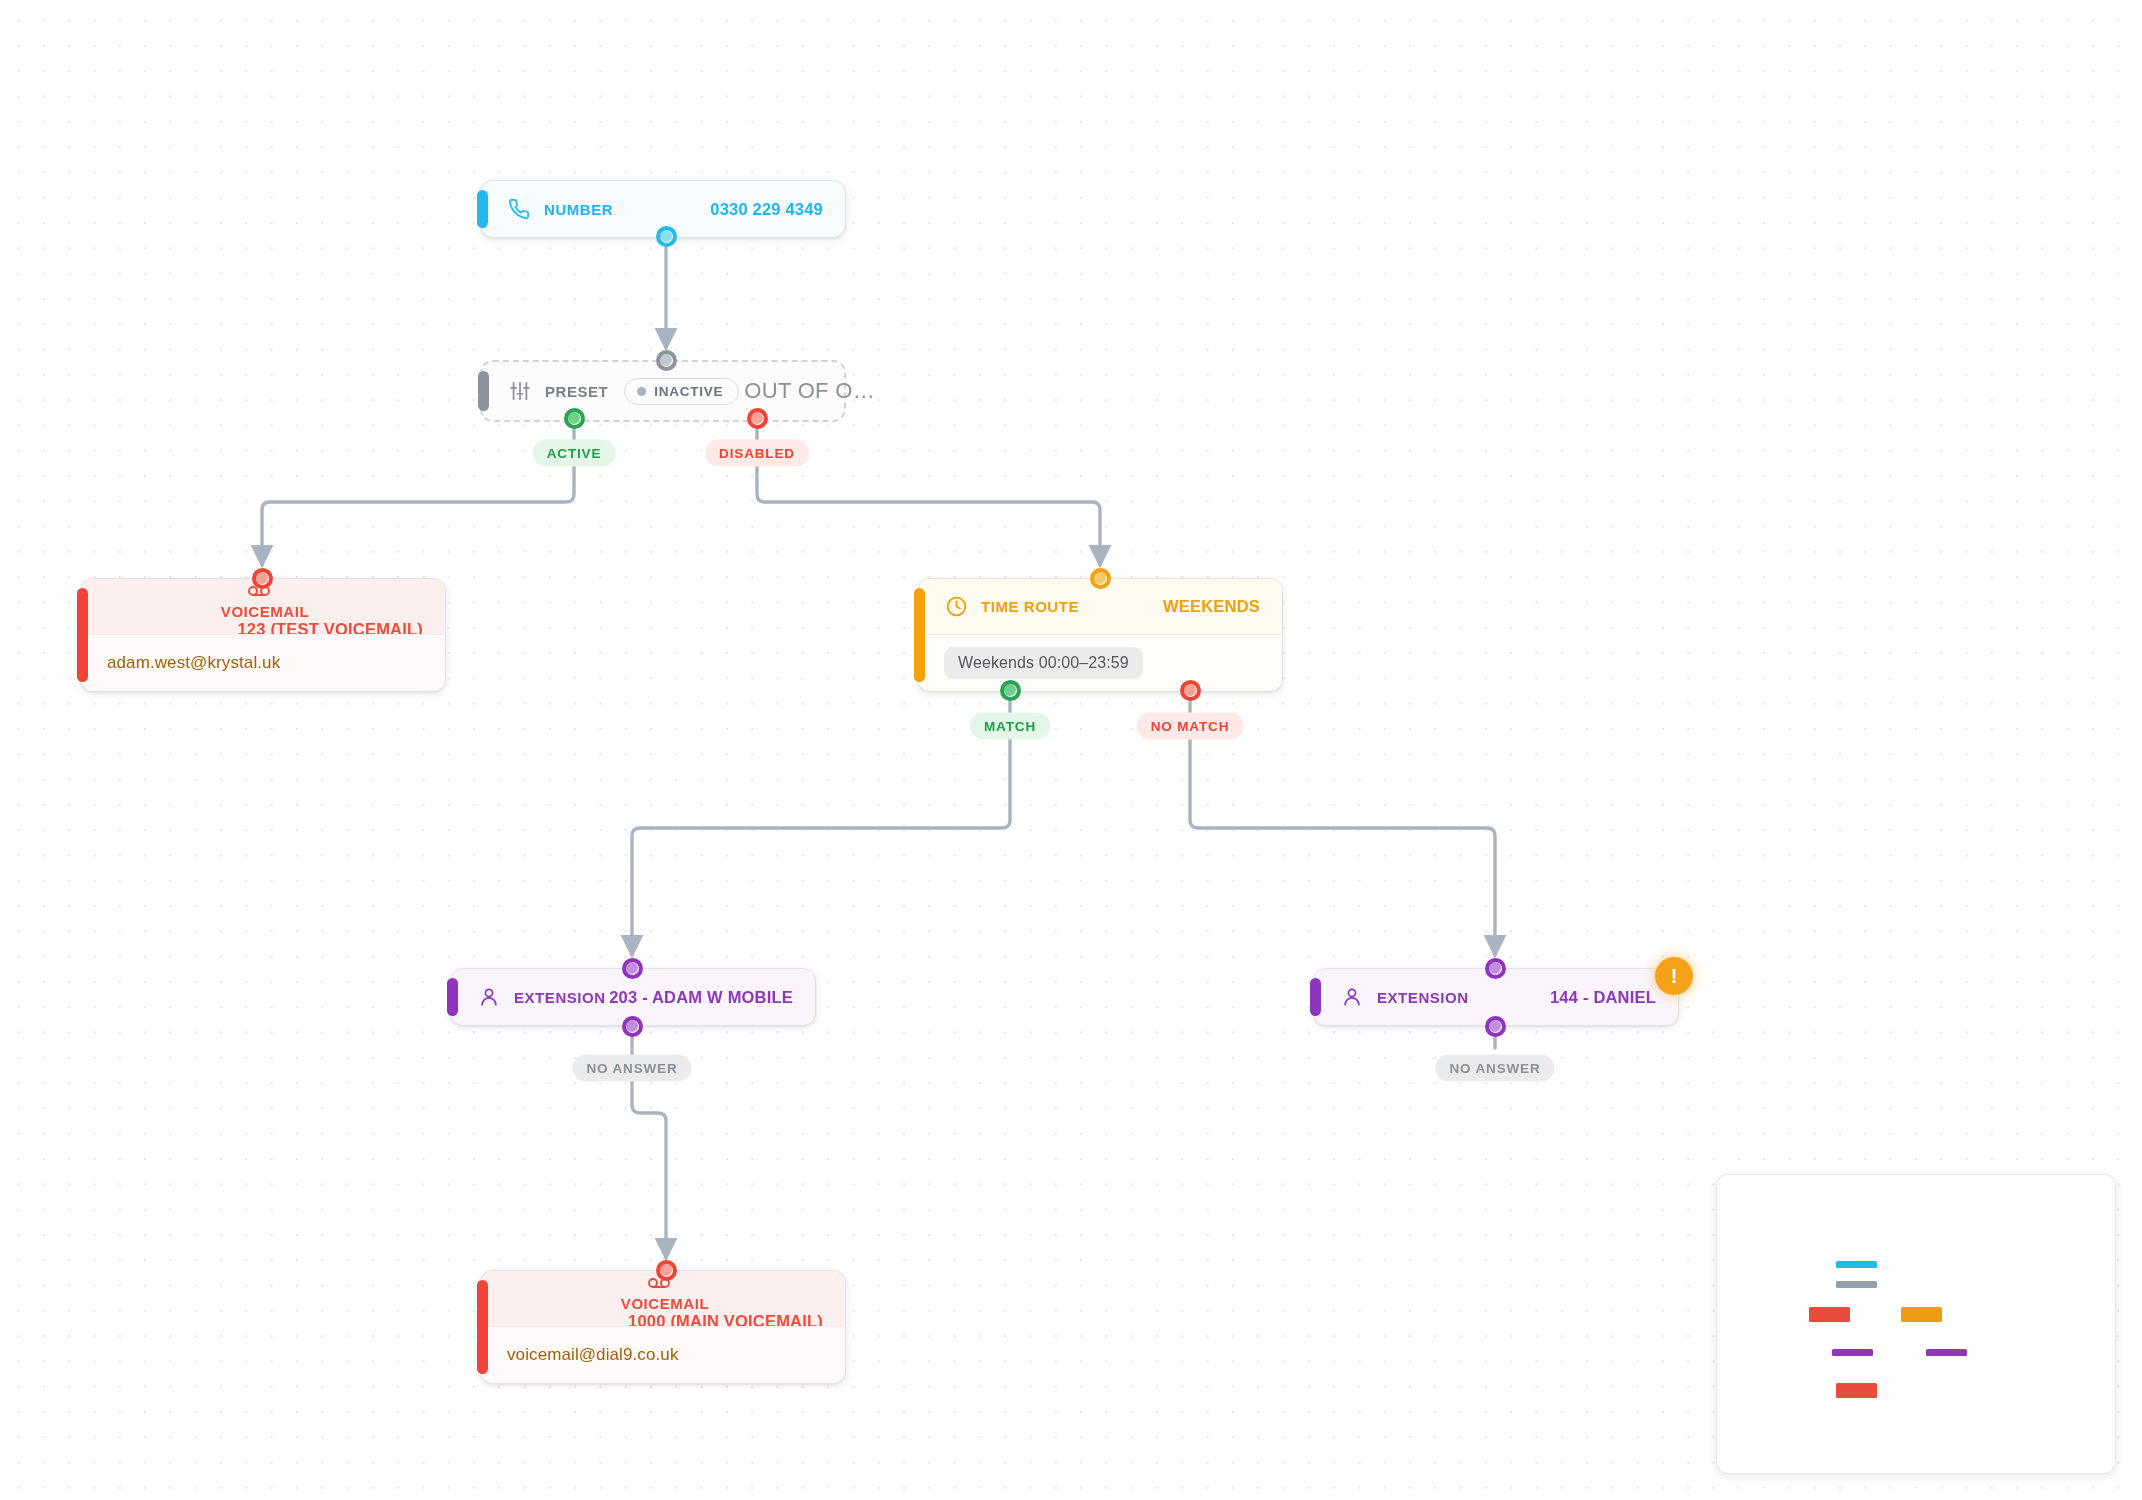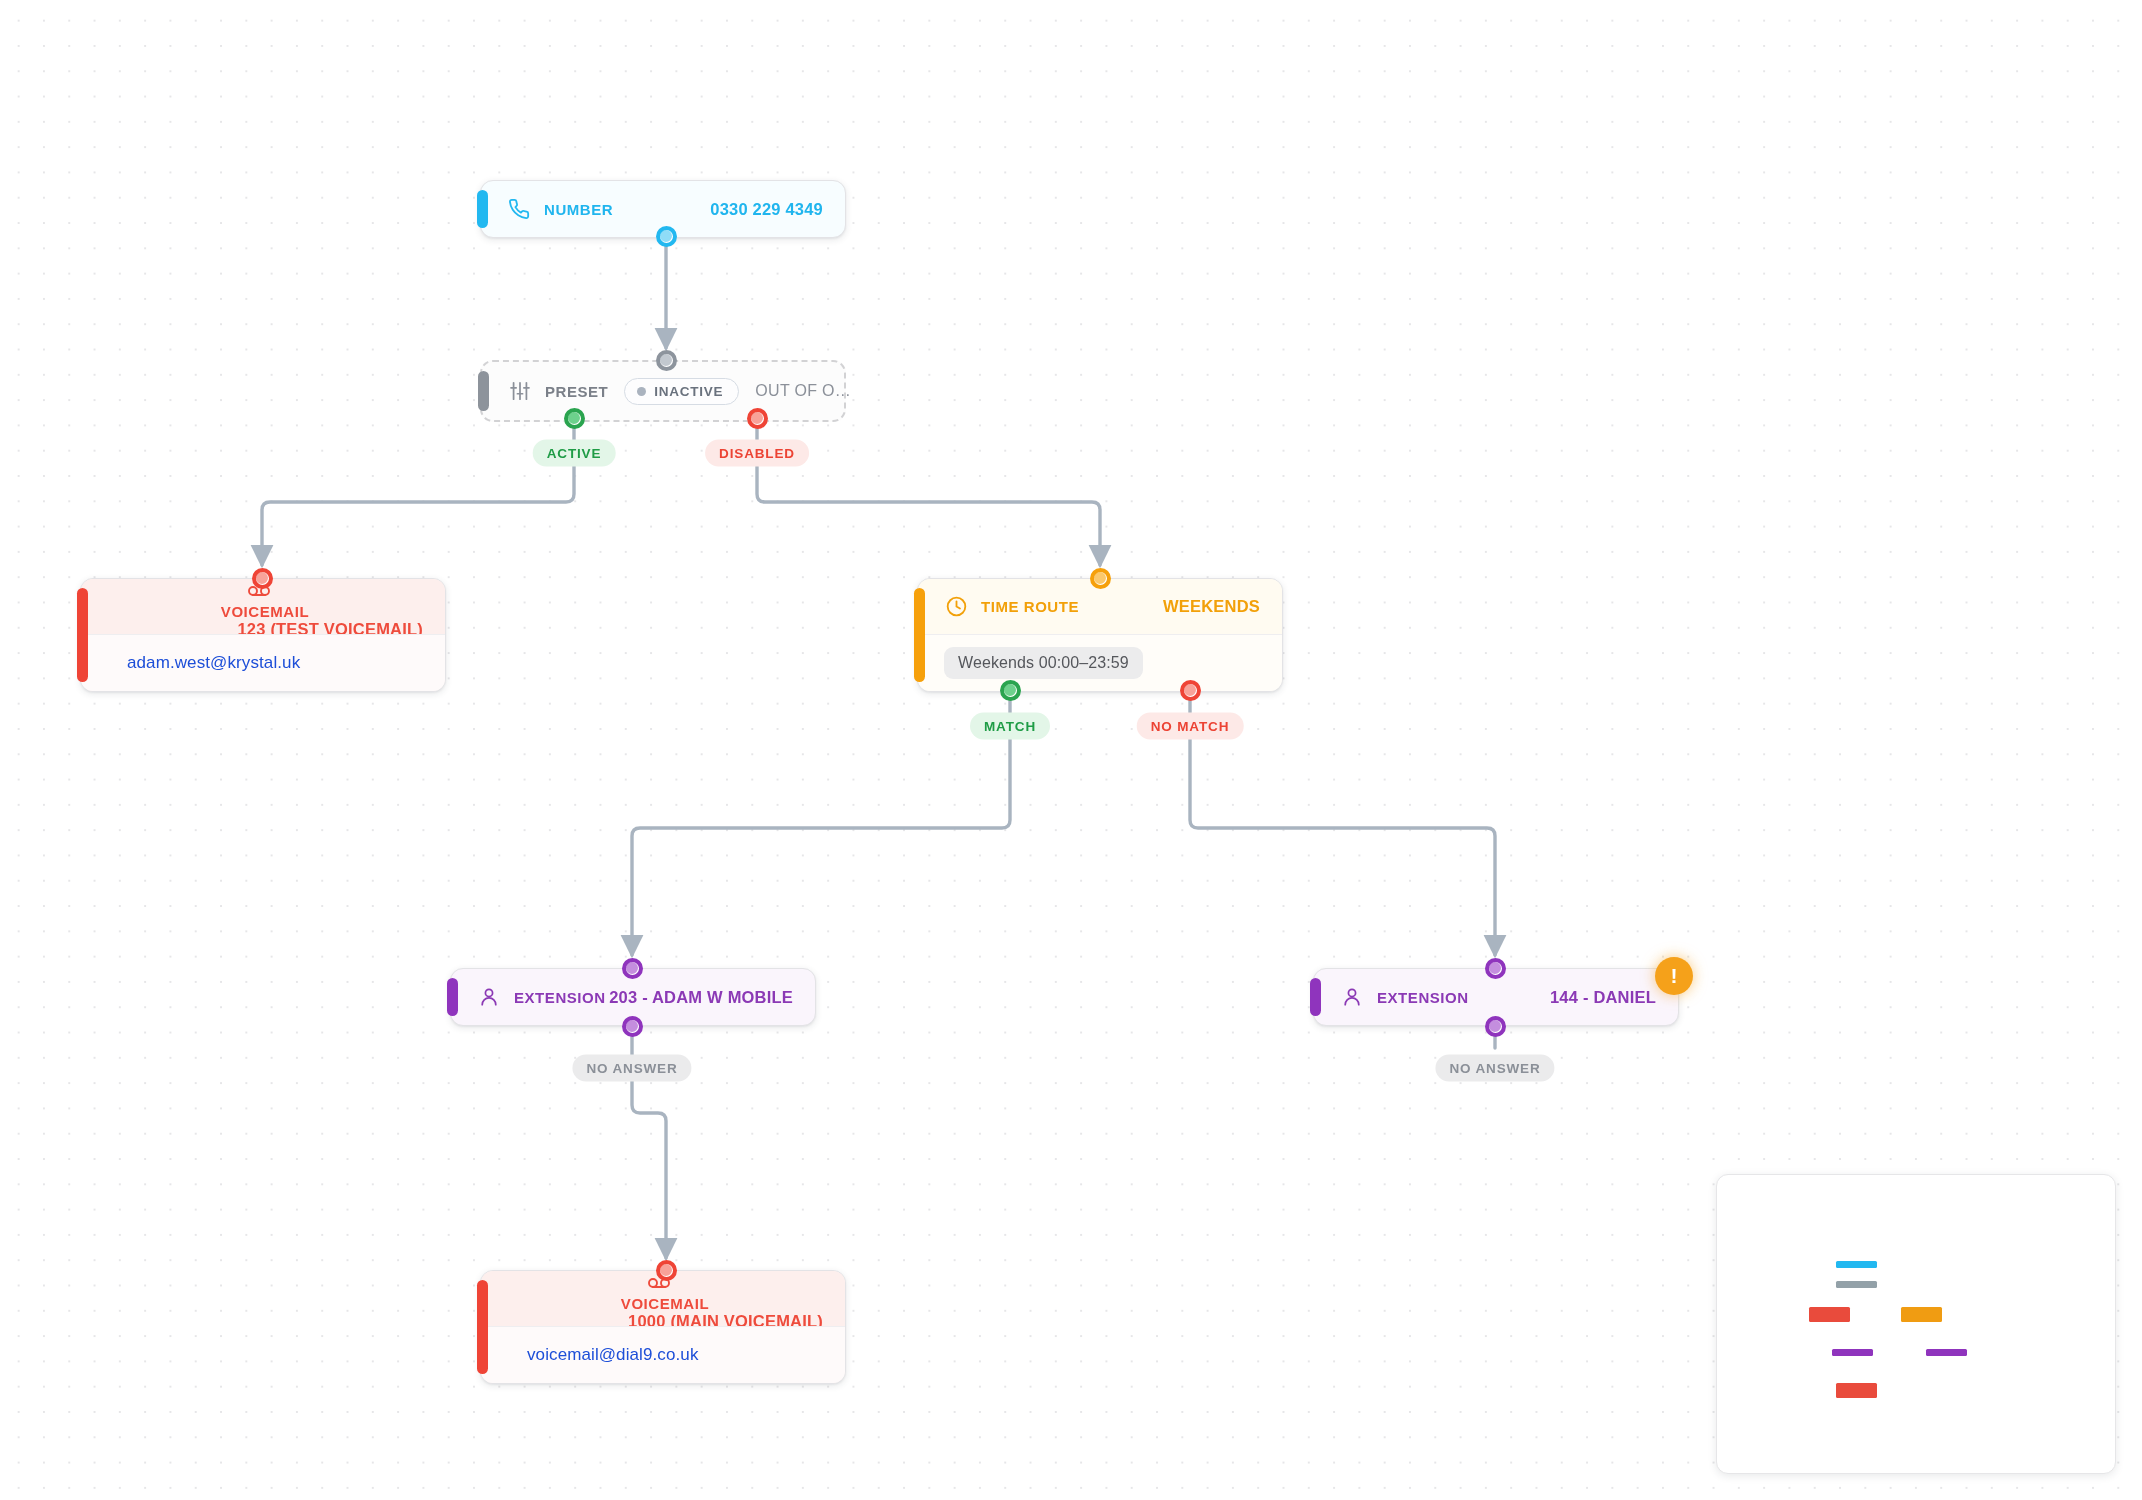--- a/index.html
+++ b/index.html
@@ -91,23 +91,22 @@
   }
   .node-body {
     display: flex;
     align-items: center;
     height: 56px;
     padding: 0 22px 0 26px;
     border-radius: 0 0 12px 12px;
   }
   .body-text {
     font-size: 17px;
-    color: #1d4ed8;
+    color: #a16207;
     letter-spacing: .1px;
-    margin-left: 20px;
   }
   .chip {
     display: inline-block;
     padding: 7px 14px;
     border-radius: 9px;
     background: #ececed;
     font-size: 16px;
     color: #55575c;
     letter-spacing: .1px;
   }
@@ -155,22 +154,22 @@
     font-weight: 700;
     letter-spacing: .75px;
     color: #6a727e;
   }
   .status-dot {
     width: 9px; height: 9px;
     border-radius: 50%;
     background: #aab3bf;
   }
   .preset-extra {
-    margin-left: 16px;
-    font-size: 16px;
+    margin-left: 5px;
+    font-size: 22px;
     color: #8b9099;
     letter-spacing: .3px;
     white-space: nowrap;
   }
 
   
   .port {
     position: absolute;
     width: 20px; height: 20px;
     border-radius: 50%;

